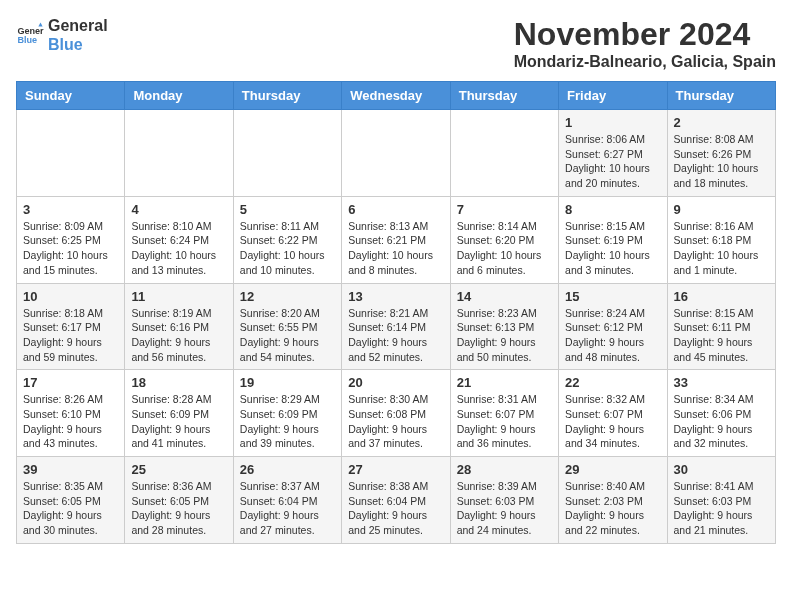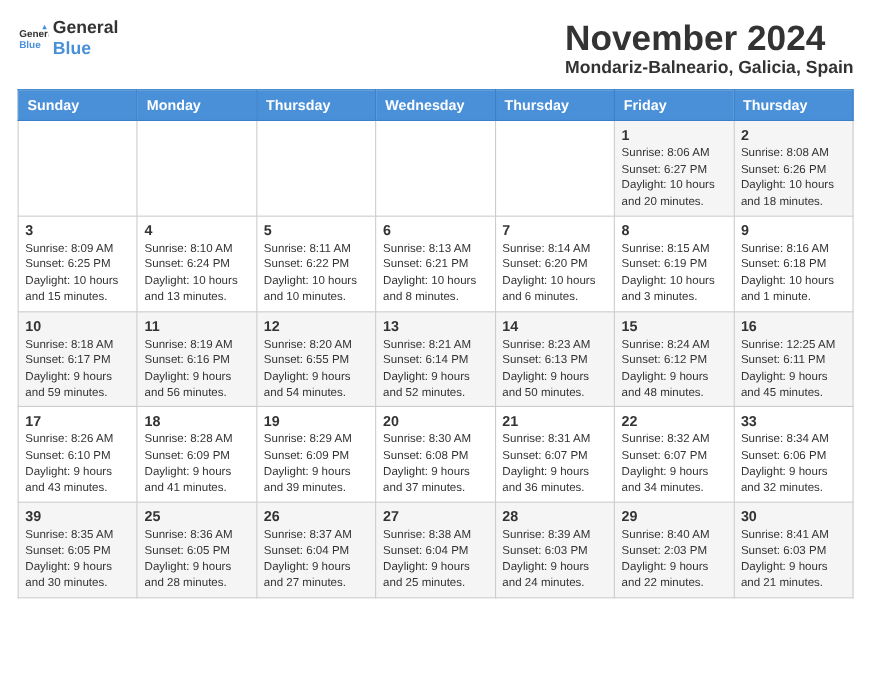--- a/index.html
+++ b/index.html
@@ -212,21 +212,21 @@
 Daylight: 9 hours and 50 minutes.</div>
         </td>
         <td>
           <span class="day-num">15</span>
           <div class="day-info">Sunrise: 8:24 AM
 Sunset: 6:12 PM
 Daylight: 9 hours and 48 minutes.</div>
         </td>
         <td>
           <span class="day-num">16</span>
-          <div class="day-info">Sunrise: 12:25 AM
+          <div class="day-info">Sunrise: 8:15 AM
 Sunset: 6:11 PM
 Daylight: 9 hours and 45 minutes.</div>
         </td>
       </tr>
       <tr>
         <td>
           <span class="day-num">17</span>
           <div class="day-info">Sunrise: 8:26 AM
 Sunset: 6:10 PM
 Daylight: 9 hours and 43 minutes.</div>

